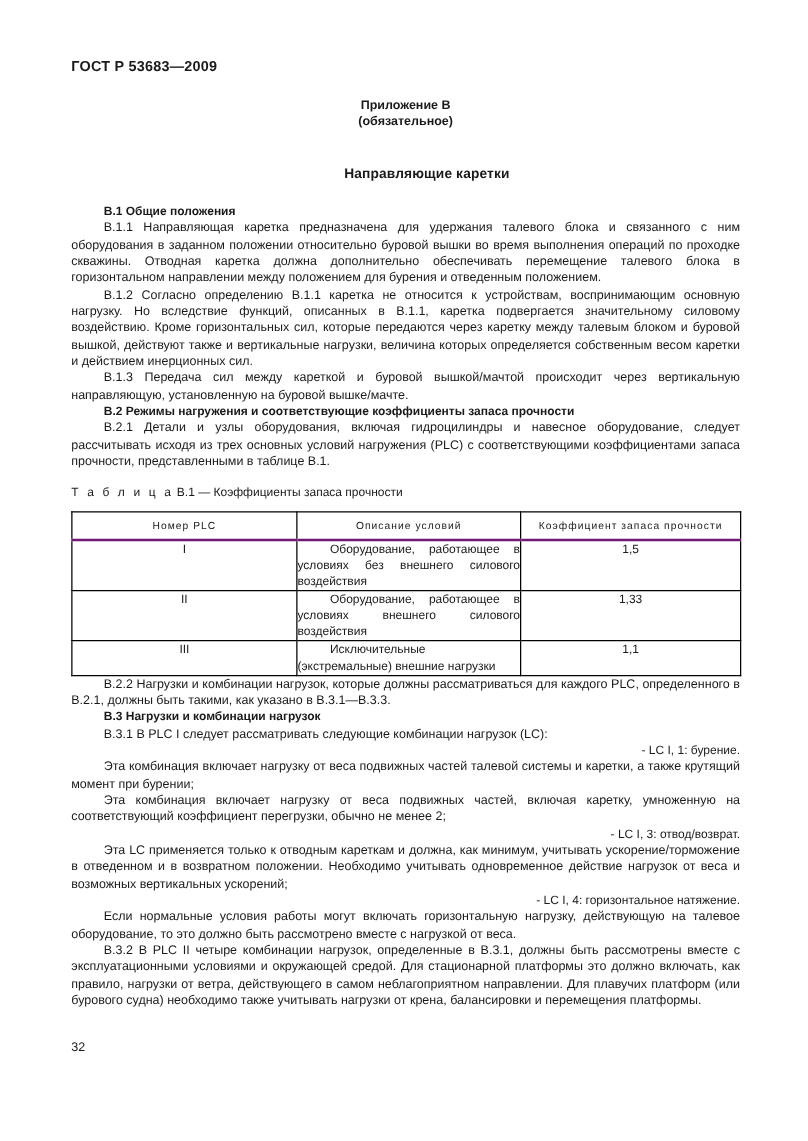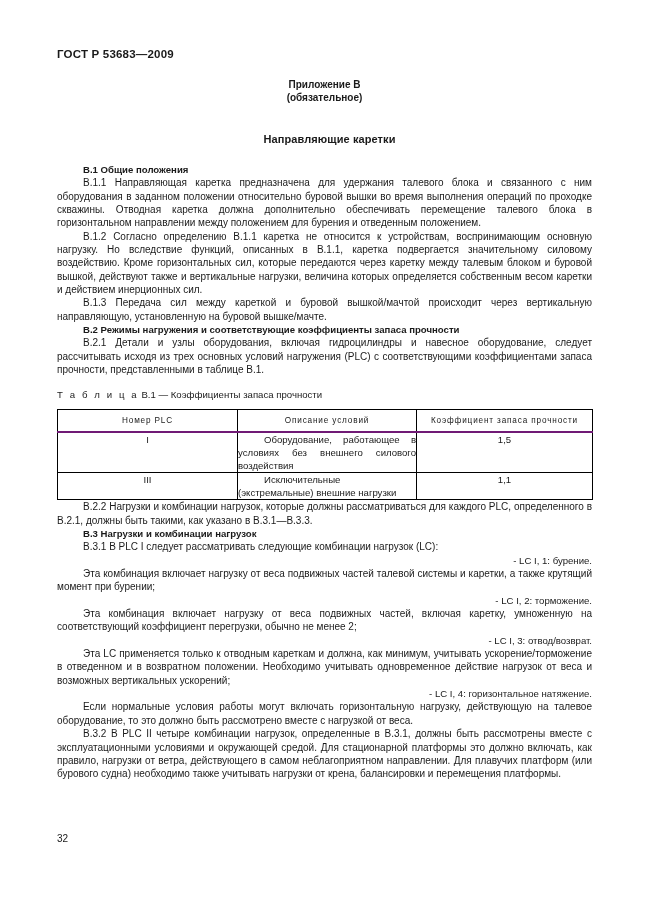--- a/index.html
+++ b/index.html
@@ -42,21 +42,21 @@
     font-size: 10px;
     font-weight: bold;
     line-height: 13px;
   }
   .annex-sub {
     font-weight: bold;
   }
 
   .doc-title {
     position: absolute;
-    left: 62px;
+    left: 74px;
     top: 133px;
     width: 535px;
     text-align: center;
     font-size: 11px;
     font-weight: bold;
     letter-spacing: 0.1px;
   }
 
   
   .body {
@@ -202,36 +202,40 @@
           <th>Коэффициент запаса прочности</th>
         </tr>
       </thead>
       <tbody>
         <tr>
           <td class="c-num">I</td>
           <td class="c-desc">Оборудование, работающее в условиях без внешнего силового воздействия</td>
           <td class="c-val">1,5</td>
         </tr>
         <tr>
+          <td class="c-num">II</td>
+          <td class="c-desc">Оборудование, работающее в условиях внешнего силового воздействия</td>
+          <td class="c-val">1,33</td>
+        </tr>
+        <tr>
           <td class="c-num">III</td>
           <td class="c-desc">Исключительные (экстремальные) внешние нагрузки</td>
           <td class="c-val">1,1</td>
         </tr>
       </tbody>
     </table>
 
     <p class="para after-table">В.2.2 Нагрузки и комбинации нагрузок, которые должны рассматриваться для каждого PLC, определенного в В.2.1, должны быть такими, как указано в В.3.1—В.3.3.</p>
 
     <p class="head">В.3 Нагрузки и комбинации нагрузок</p>
     <p class="para">В.3.1 В PLC I следует рассматривать следующие комбинации нагрузок (LC):</p>
 
     <p class="item">- LC I, 1: бурение.</p>
     <p class="para">Эта комбинация включает нагрузку от веса подвижных частей талевой системы и каретки, а также крутящий момент при бурении;</p>
 
-    <p class="item">- LC I, 2: торможение.</p>
     <p class="para">Эта комбинация включает нагрузку от веса подвижных частей, включая каретку, умноженную на соответствующий коэффициент перегрузки, обычно не менее 2;</p>
 
     <p class="item">- LC I, 3: отвод/возврат.</p>
     <p class="para">Эта LC применяется только к отводным кареткам и должна, как минимум, учитывать ускорение/торможение в отведенном и в возвратном положении. Необходимо учитывать одновременное действие нагрузок от веса и возможных вертикальных ускорений;</p>
 
     <p class="item">- LC I, 4: горизонтальное натяжение.</p>
     <p class="para">Если нормальные условия работы могут включать горизонтальную нагрузку, действующую на талевое оборудование, то это должно быть рассмотрено вместе с нагрузкой от веса.</p>
 
     <p class="para">В.3.2 В PLC II четыре комбинации нагрузок, определенные в В.3.1, должны быть рассмотрены вместе с эксплуатационными условиями и  окружающей средой. Для стационарной платформы это должно включать, как правило, нагрузки от ветра, действующего в самом неблагоприятном направлении. Для плавучих платформ (или бурового судна) необходимо также учитывать нагрузки от крена, балансировки и перемещения платформы.</p>
 

